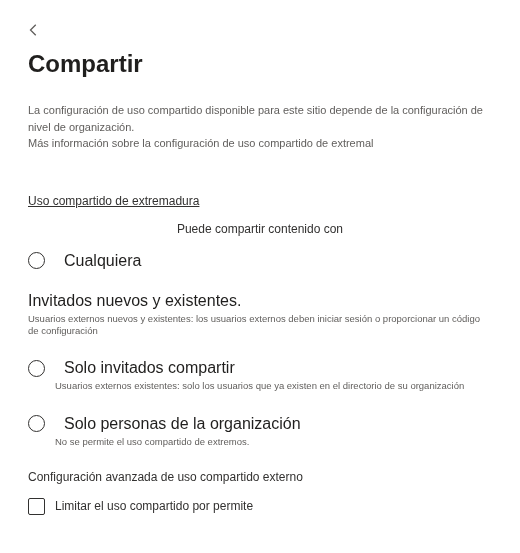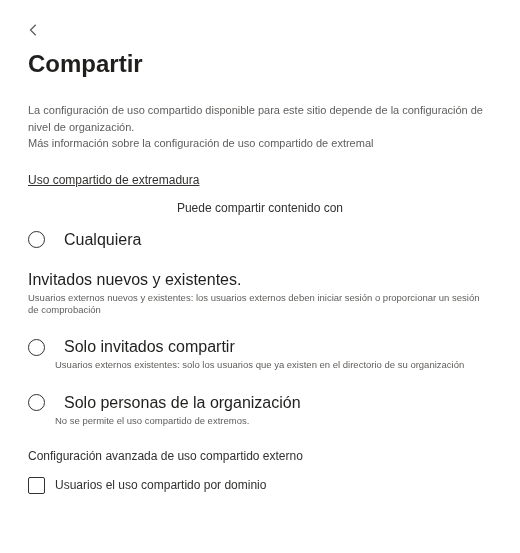--- a/index.html
+++ b/index.html
@@ -33,21 +33,21 @@
     }
     .intro {
       font-size: 11px;
       color: #605e5c;
       line-height: 1.5;
     }
     .intro-link {
       font-size: 11px;
       color: #605e5c;
       line-height: 1.5;
-      margin-bottom: 21px;
+      margin-bottom: 42px;
     }
     .section-label {
       font-size: 12px;
       color: #323130;
       margin-bottom: 14px;
       text-decoration: underline;
     }
     .sub-label {
       font-size: 12px;
       color: #323130;
@@ -135,21 +135,21 @@
     <div class="option-row">
       <div class="radio"></div>
       <div class="option-title">Cualquiera</div>
     </div>
   </div>
 
   <div class="option option-noradio">
     <div class="option-row">
       <div class="option-title">Invitados nuevos y existentes.</div>
     </div>
-    <div class="option-desc">Usuarios externos nuevos y existentes: los usuarios externos deben iniciar sesión o proporcionar un sesión de comprobación</div>
+    <div class="option-desc">Usuarios externos nuevos y existentes: los usuarios externos deben iniciar sesión o proporcionar un código de configuración</div>
   </div>
 
   <div class="option">
     <div class="option-row">
       <div class="radio"></div>
       <div class="option-title">Solo invitados compartir</div>
     </div>
     <div class="option-desc">Usuarios externos existentes: solo los usuarios que ya existen en el directorio de su organización</div>
   </div>
 
@@ -158,16 +158,16 @@
       <div class="radio"></div>
       <div class="option-title">Solo personas de la organización</div>
     </div>
     <div class="option-desc">No se permite el uso compartido de extremos.</div>
   </div>
 
   <p class="advanced-label">Configuración avanzada de uso compartido externo</p>
 
   <div class="checkbox-row">
     <div class="checkbox"></div>
-    <div class="checkbox-label">Usuarios el uso compartido por dominio</div>
+    <div class="checkbox-label">Limitar el uso compartido por permite</div>
   </div>
 
 </div>
 
 </body></html>

